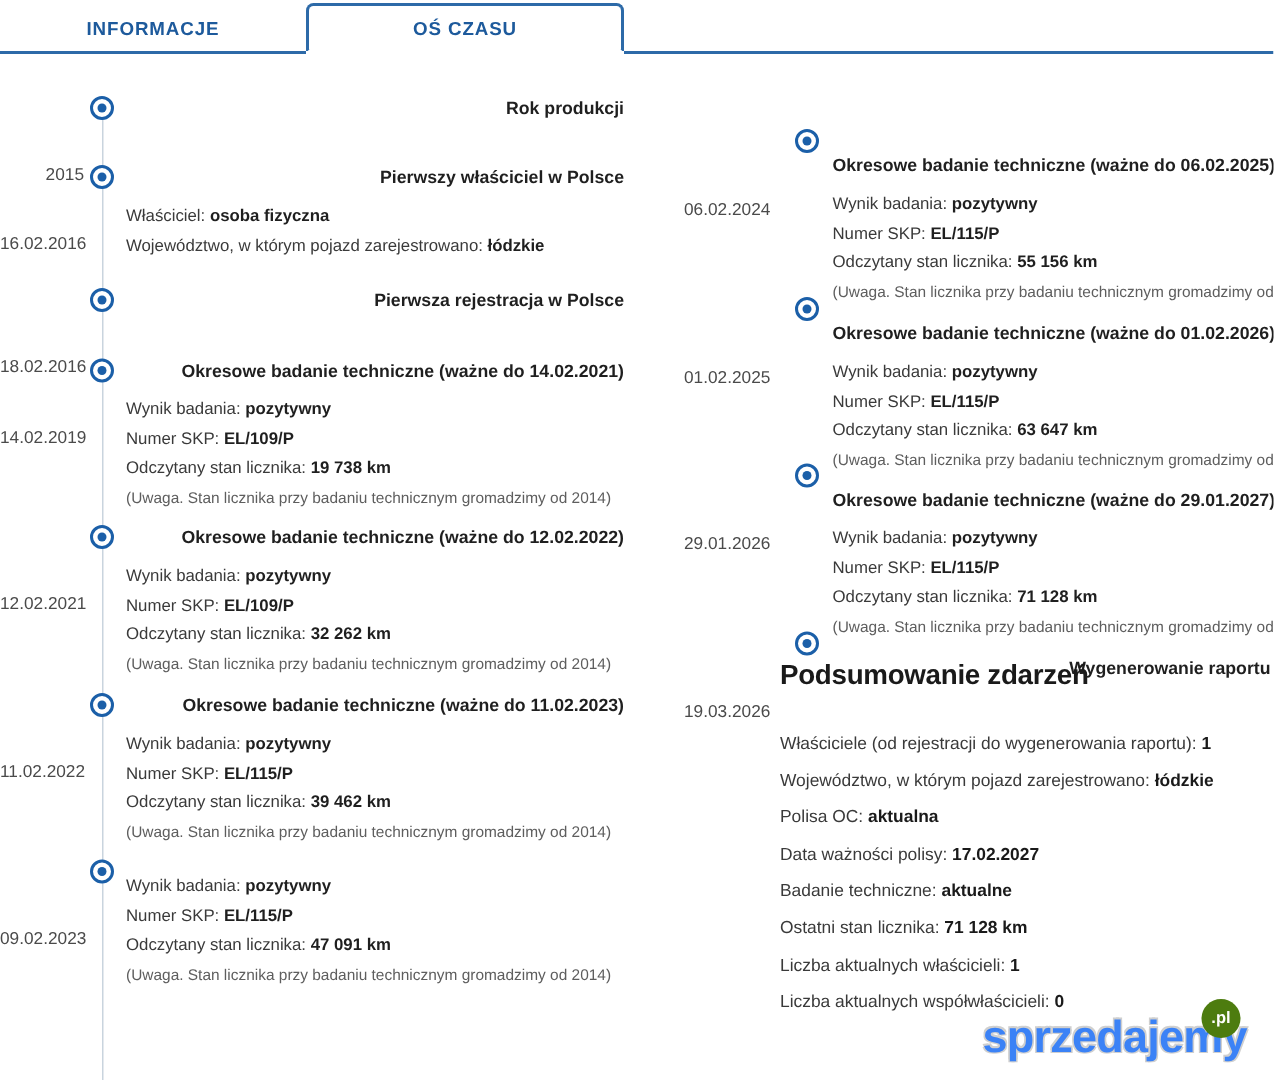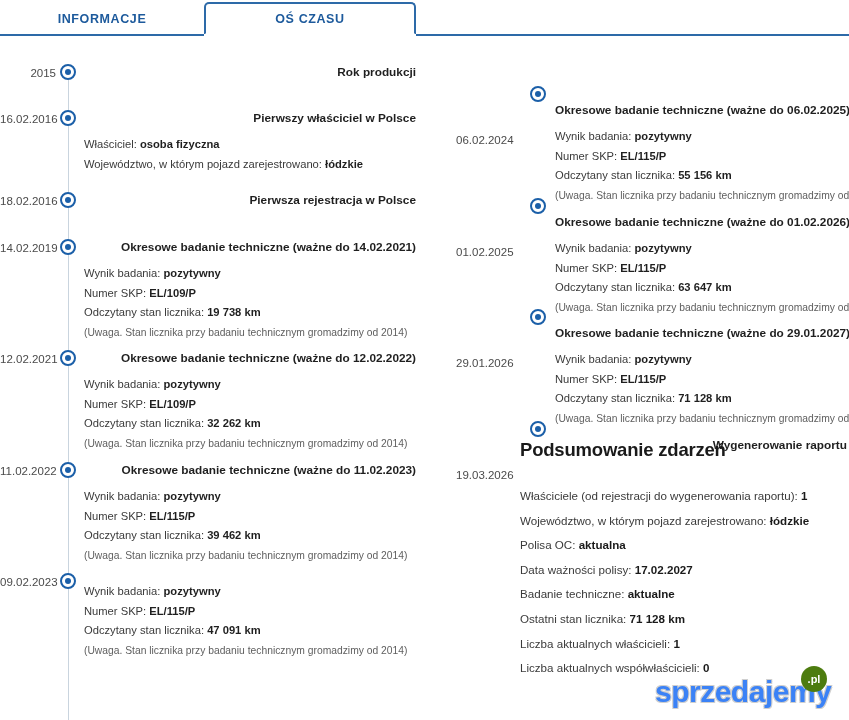--- a/index.html
+++ b/index.html
@@ -100,21 +100,21 @@
   .event-date {
     position: absolute;
     top: 0;
     width: 56px;
     text-align: right;
     font-size: 11.5px;
     color: #4a4a4a;
     line-height: 16px;
     white-space: nowrap;
   }
-  .col-left .event-date  { left: 0px; }
+  .col-left .event-date  { left: 0px; margin-top: 44px; }
   .col-right .event-date { left: 32px; margin-top: 45px; }
 
   .dot {
     position: absolute;
     top: -1px;
     width: 16px;
     height: 16px;
     border-radius: 50%;
     border: 2px solid #1b5fa8;
     background: #ffffff;

